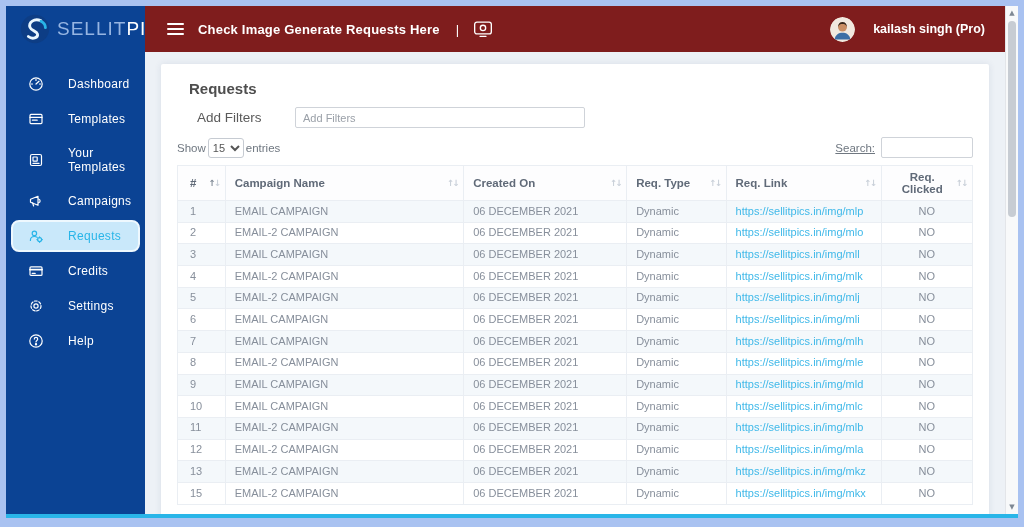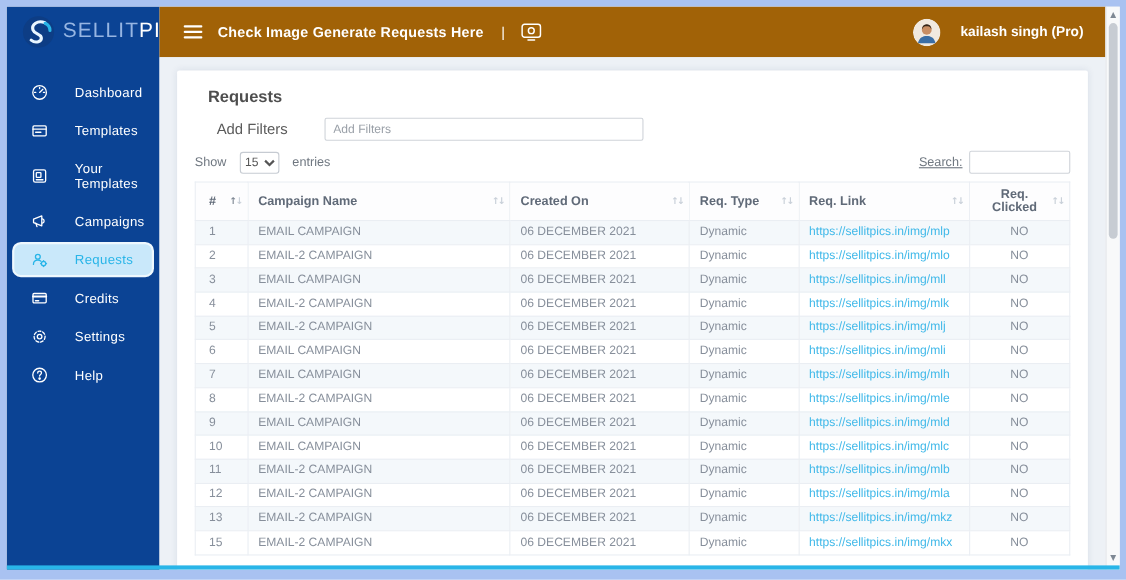--- a/index.html
+++ b/index.html
@@ -24,40 +24,40 @@
   .nav-item {
     display:flex; align-items:center; gap:24px; color:#ffffff;
     font-size:12px; letter-spacing:.3px; padding:8px 8px 8px 17px;
     margin:0 5px 3px 5px; cursor:pointer; border-radius:8px;
   }
   .nav-item .icon { width:16px; height:16px; flex:none; display:flex; }
   .nav-item .icon svg { width:16px; height:16px; stroke:currentColor; fill:none; stroke-width:1.2; stroke-linecap:round; stroke-linejoin:round; }
   .nav-item.active { background:#c9e8fa; color:#29b5e8; border:2px solid #eef8fe; padding:6px 6px 6px 15px; }
   
   .main { flex:1; display:flex; flex-direction:column; min-width:0; }
-  .topbar { height:46px; background:#a16207; display:flex; align-items:center; padding:0 14px 0 22px; gap:14px; flex:none; }
+  .topbar { height:46px; background:#7f1d1d; display:flex; align-items:center; padding:0 14px 0 22px; gap:14px; flex:none; }
   .hamburger { width:17px; cursor:pointer; display:flex; flex-direction:column; gap:3px; }
   .hamburger i { display:block; height:2px; background:#fff; border-radius:1px; }
   .topbar-title { color:#fff; font-size:13px; font-weight:bold; letter-spacing:.2px; }
   .topbar-divider { color:#fff; font-size:13px; margin-left:2px; }
   .monitor-icon svg { width:20px; height:18px; stroke:#fff; fill:none; stroke-width:1.2; stroke-linecap:round; display:block; cursor:pointer; }
   .spacer { flex:1; }
   .user-chip { display:flex; align-items:center; gap:18px; cursor:pointer; margin-right:6px; }
   .user-chip svg { width:25px; height:25px; border-radius:50%; display:block; }
   .user-name { color:#fff; font-size:12.5px; font-weight:bold; }
   
   .content { flex:1; background:#edf1f6; padding:12px 16px 0 16px; overflow:hidden; }
   .card { background:#fff; border-radius:2px; box-shadow:0 0 7px rgba(40,60,100,.10); padding:8px 16px 10px 16px; min-height:480px; }
   .page-title { font-size:15px; font-weight:bold; color:#4e4e4e; margin:8px 0 10px 12px; }
   .filters-row { display:flex; align-items:center; margin-left:20px; margin-bottom:9px; }
   .filters-label { font-size:13.5px; color:#5a5a5a; width:98px; flex:none; }
   .filters-input { width:290px; height:21px; border:1px solid #cfd3d9; border-radius:2px; font-size:11px; padding:0 7px; color:#555; outline:none; }
   .filters-input::placeholder { color:#9aa0a8; }
   .controls-row { display:flex; align-items:center; justify-content:space-between; margin-bottom:7px; }
-  .show-group { display:flex; align-items:center; gap:12px; font-size:11.5px; color:#6f7780; }
+  .show-group { display:flex; align-items:center; gap:2px; font-size:11.5px; color:#6f7780; }
   .entries-select { width:36px; height:20px; font-size:11px; color:#555; border:1px solid #c6cbd2; border-radius:3px; background:#fff; }
   .search-group { display:flex; align-items:center; gap:6px; font-size:11.5px; color:#6f7780;text-decoration:underline; }
   .search-input { width:92px; height:21px; border:1px solid #cfd3d9; border-radius:2px; padding:0 6px; font-size:11px; outline:none; }
   
   table { width:100%; border-collapse:collapse; table-layout:fixed; }
   th, td { border:1px solid #eaeef3; font-size:11px; }
   th {
     text-align:left; color:#606a78; font-weight:bold; font-size:11.5px;
     padding:5px 18px 5px 9px; position:relative; background:#fdfdfe; cursor:pointer;
   }

